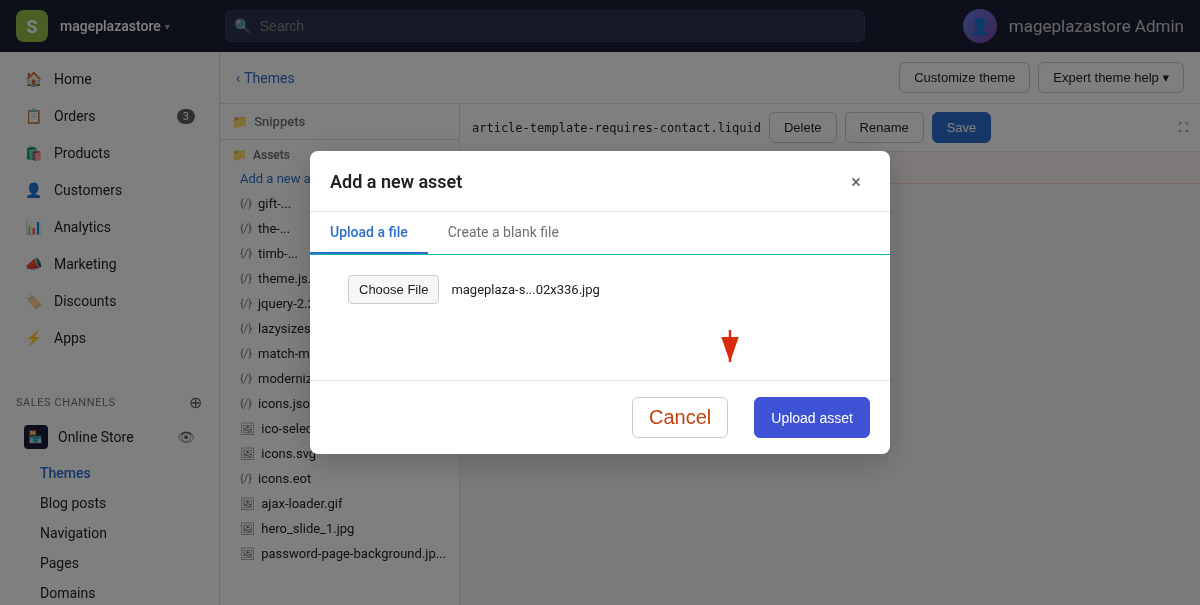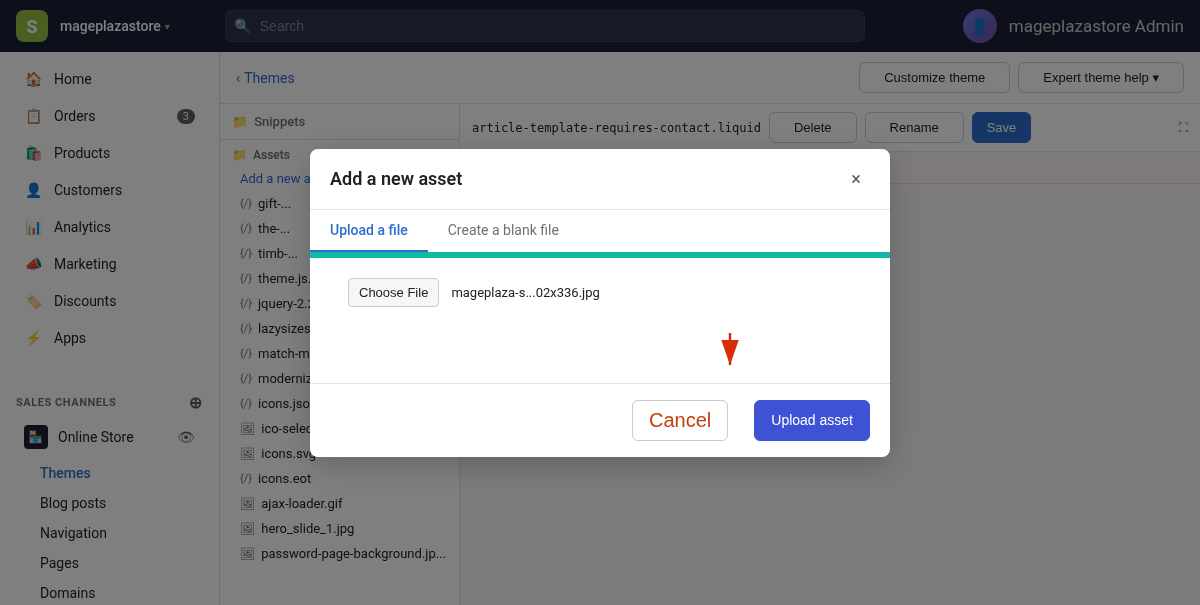--- a/index.html
+++ b/index.html
@@ -19,38 +19,38 @@
 
     
     .main-layout { display: flex; flex: 1; overflow: hidden; }
 
     
     .sidebar { width: 220px; background: #fff; border-right: 1px solid #e1e3e5; display: flex; flex-direction: column; overflow-y: auto; flex-shrink: 0; }
     .sidebar-nav { padding: 8px 0; }
     .sidebar-item { display: flex; align-items: center; gap: 10px; padding: 8px 16px; cursor: pointer; color: #202223; font-size: 14px; border-radius: 6px; margin: 1px 8px; }
     .sidebar-item .icon { width: 20px; height: 20px; display: flex; align-items: center; justify-content: center; flex-shrink: 0; color: #5c5f62; }
     .sidebar-item .badge { margin-left: auto; background: #5c5f62; color: white; border-radius: 10px; padding: 1px 6px; font-size: 11px; }
-    .sidebar-section-title { font-size: 11px; font-weight: 700; color: #6d7175; text-transform: uppercase; letter-spacing: 0.05em; padding: 12px 16px 4px; display: flex; align-items: center; justify-content: space-between; }
+    .sidebar-section-title { font-size: 11px; font-weight: 400; color: #6d7175; text-transform: uppercase; letter-spacing: 0.05em; padding: 12px 16px 4px; display: flex; align-items: center; justify-content: space-between; }
     .sidebar-section-title .add-icon { cursor: pointer; color: #5c5f62; font-size: 16px; }
     .sidebar-sub-item { padding: 6px 16px 6px 32px; cursor: pointer; color: #202223; font-size: 14px; border-radius: 6px; margin: 1px 8px; }
     .sidebar-sub-item.active { color: #2c6ecb; font-weight: 500; }
     .sidebar-channel-item { display: flex; align-items: center; gap: 10px; padding: 8px 16px; cursor: pointer; color: #202223; font-size: 14px; border-radius: 6px; margin: 1px 8px; }
     .sidebar-channel-item .icon { width: 24px; height: 24px; background: #5c5f62; border-radius: 4px; display: flex; align-items: center; justify-content: center; color: white; font-size: 12px; flex-shrink: 0; }
     .sidebar-channel-item .eye { margin-left: auto; color: #5c5f62; }
     .online-store-icon { background: #1a1f36 !important; }
     .sidebar-divider { height: 1px; background: #e1e3e5; margin: 8px 0; }
 
     
     .content-area { flex: 1; display: flex; flex-direction: column; overflow: hidden; }
 
     
     .breadcrumb-bar { background: white; border-bottom: 1px solid #e1e3e5; padding: 0 16px; height: 52px; display: flex; align-items: center; gap: 8px; flex-shrink: 0; }
     .breadcrumb-link { color: #2c6ecb; font-size: 14px; cursor: pointer; display: flex; align-items: center; gap: 4px; }
     .breadcrumb-actions { margin-left: auto; display: flex; gap: 8px; }
-    .btn-outline { border: 1px solid #c9cccf; background: white; color: #202223; padding: 7px 24px; border-radius: 6px; cursor: pointer; font-size: 13px; }
+    .btn-outline { border: 1px solid #c9cccf; background: white; color: #202223; padding: 7px 14px; border-radius: 6px; cursor: pointer; font-size: 13px; }
     .btn-primary { background: #2c6ecb; border: 1px solid #2c6ecb; color: white; padding: 7px 14px; border-radius: 6px; cursor: pointer; font-size: 13px; }
     .editor-layout { display: flex; flex: 1; overflow: hidden; }
 
     
     .file-panel { width: 240px; background: white; border-right: 1px solid #e1e3e5; display: flex; flex-direction: column; overflow: hidden; flex-shrink: 0; }
     .file-panel-header { padding: 10px 12px; font-size: 13px; color: #6d7175; font-weight: 500; display: flex; align-items: center; gap: 6px; border-bottom: 1px solid #e1e3e5; }
     .file-panel-section { padding: 8px 12px 4px; font-size: 12px; font-weight: 600; color: #6d7175; display: flex; align-items: center; gap: 6px; }
     .file-list { overflow-y: auto; flex: 1; }
     .file-item { padding: 5px 12px 5px 20px; font-size: 13px; color: #202223; cursor: pointer; display: flex; align-items: center; gap: 6px; white-space: nowrap; overflow: hidden; text-overflow: ellipsis; }
     .file-item .file-icon { color: #6d7175; font-size: 11px; flex-shrink: 0; }
@@ -64,21 +64,21 @@
     .editor-expand { margin-left: auto; cursor: pointer; color: #5c5f62; }
     .editor-content { background: #f6f6f7; padding: 12px; font-family: monospace; font-size: 12px; color: #6d7175; overflow: auto; height: calc(100% - 40px); }
     .editor-error { color: #d82c0d; font-size: 13px; padding: 8px 12px; background: #fff4f4; border-bottom: 1px solid #ffd2d2; }
 
     
     .modal-overlay { position: fixed; top: 0; left: 0; width: 100%; height: 100%; background: rgba(0,0,0,0.5); z-index: 100; display: flex; align-items: center; justify-content: center; }
     .modal { background: white; border-radius: 8px; width: 580px; box-shadow: 0 8px 32px rgba(0,0,0,0.2); overflow: hidden; }
     .modal-header { padding: 16px 20px; display: flex; align-items: center; justify-content: space-between; border-bottom: 1px solid #e1e3e5; }
     .modal-title { font-size: 18px; font-weight: 600; color: #202223; }
     .modal-close { cursor: pointer; color: #5c5f62; font-size: 18px; width: 28px; height: 28px; display: flex; align-items: center; justify-content: center; border-radius: 4px; }
-    .modal-tabs { display: flex; border-bottom: 6px solid #14b8a6; align-items: flex-end; }
+    .modal-tabs { display: flex; border-bottom: 1px solid #14b8a6; align-items: flex-end; }
     .modal-tab { padding: 12px 20px; font-size: 14px; cursor: pointer; color: #2c6ecb; border-bottom: 2px solid transparent; }
     .modal-tab.active { border-bottom-color: #2c6ecb; font-weight: 500; }
     .modal-tab.inactive { color: #6d7175; border-bottom-color: transparent; }
     .modal-body { padding: 20px 20px; margin-left: 18px; }
     .file-chooser-row { display: flex; align-items: center; gap: 12px; margin-bottom: 16px; }
     .choose-file-btn { border: 1px solid #c9cccf; background: #f6f6f7; color: #202223; padding: 6px 10px; border-radius: 4px; cursor: pointer; font-size: 13px; }
     .chosen-filename { font-size: 13px; color: #202223; }
     .modal-footer { padding: 16px 20px; display: flex; justify-content: flex-end; gap: 8px; border-top: 1px solid #e1e3e5; }
     .btn-cancel { border: 1px solid #c9cccf; background: white; color: #c2410c; padding: 8px 16px; border-radius: 6px; cursor: pointer; font-size: 20px; }
     .btn-upload { background: #3d52d5; border: 1px solid #3d52d5; color: white; padding: 8px 16px; border-radius: 6px; cursor: pointer; font-size: 14px; font-weight: 500; margin-left: 18px; }

